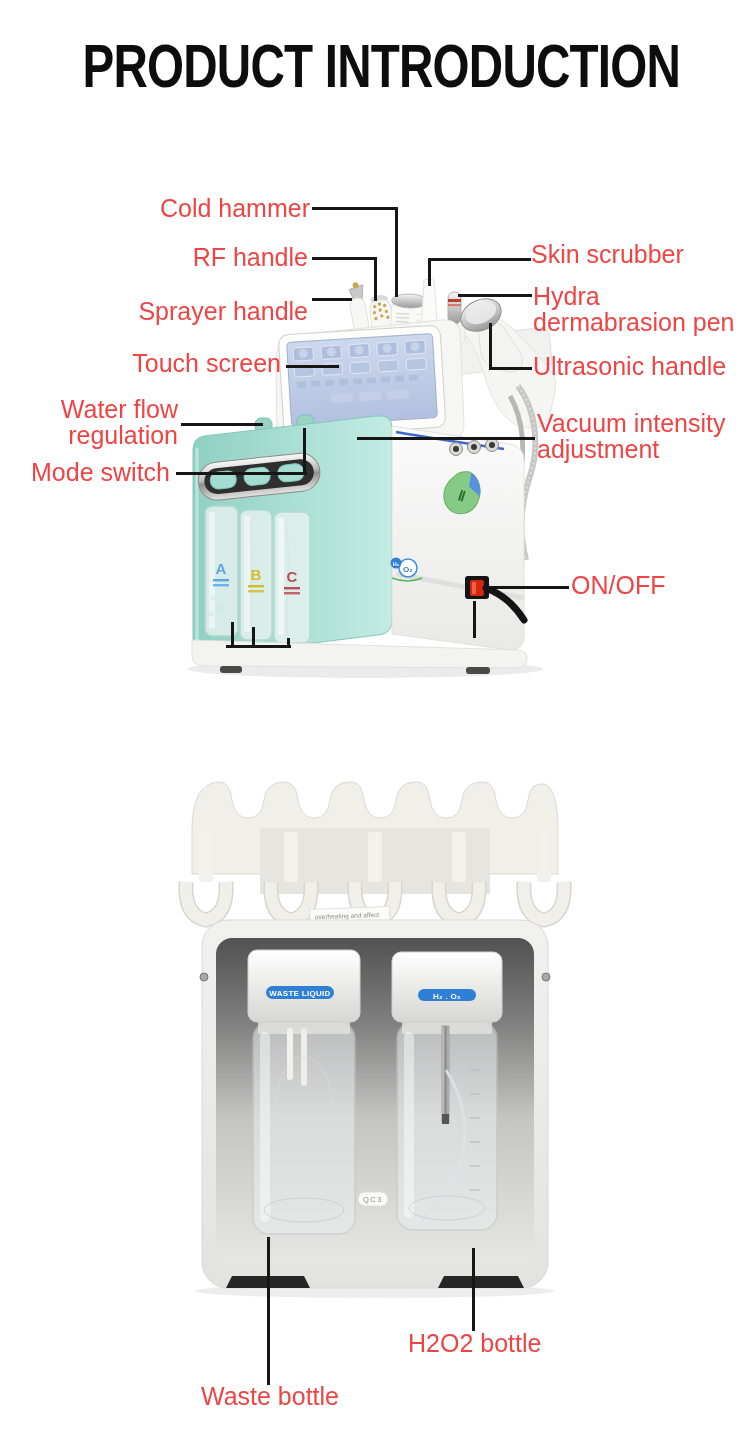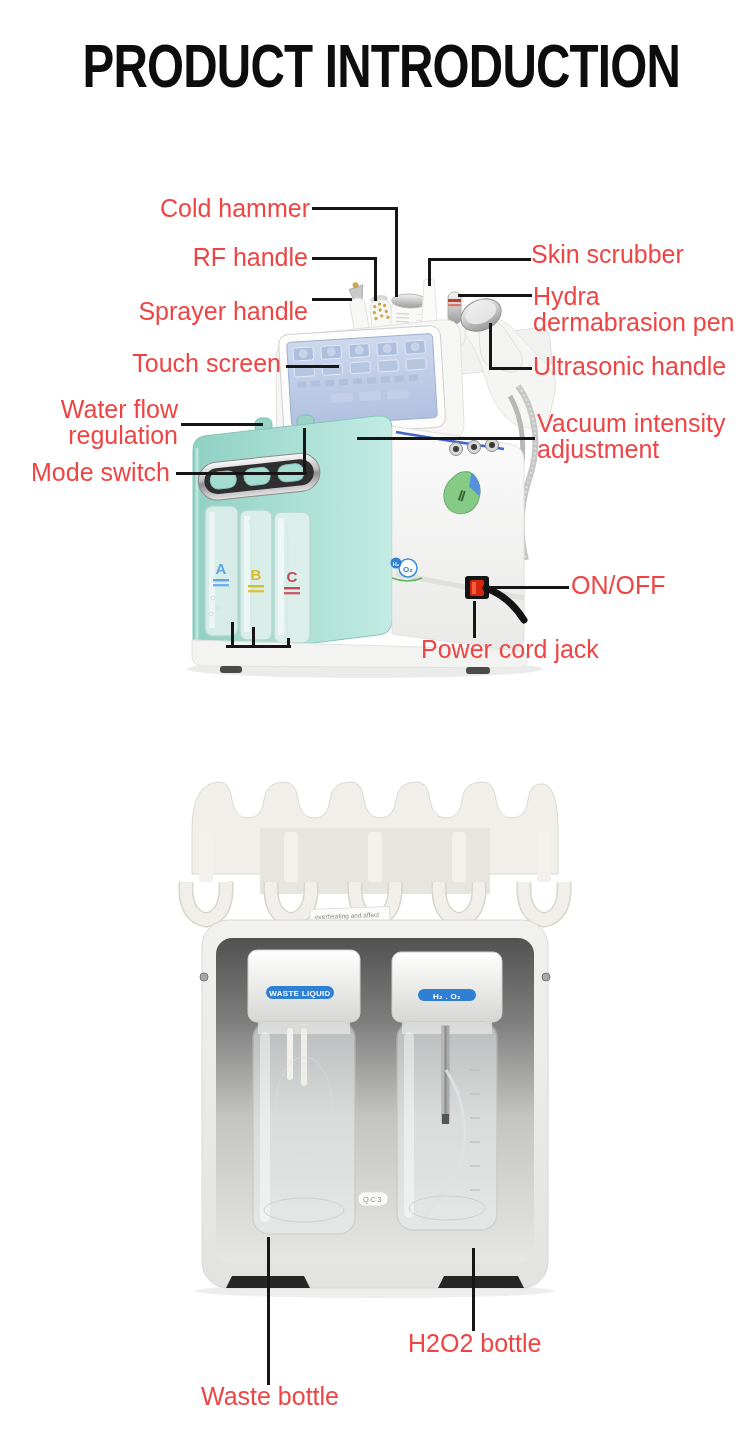--- a/index.html
+++ b/index.html
@@ -415,17 +415,16 @@
   <div class="callout two" id="c-water">Water flow
 regulation</div>
   <div class="callout" id="c-mode">Mode switch</div>
   <div class="callout" id="c-skin">Skin scrubber</div>
   <div class="callout two" id="c-hydra">Hydra
 dermabrasion pen</div>
   <div class="callout" id="c-ultra">Ultrasonic handle</div>
   <div class="callout two" id="c-vac">Vacuum intensity
 adjustment</div>
   <div class="callout" id="c-onoff">ON/OFF</div>
-  <div class="callout" id="c-power">Power cord jack</div>
   <div class="callout" id="c-h2o2b">H2O2 bottle</div>
   <div class="callout" id="c-wasteb">Waste bottle</div>
 
 </div>
 
 </body></html>

